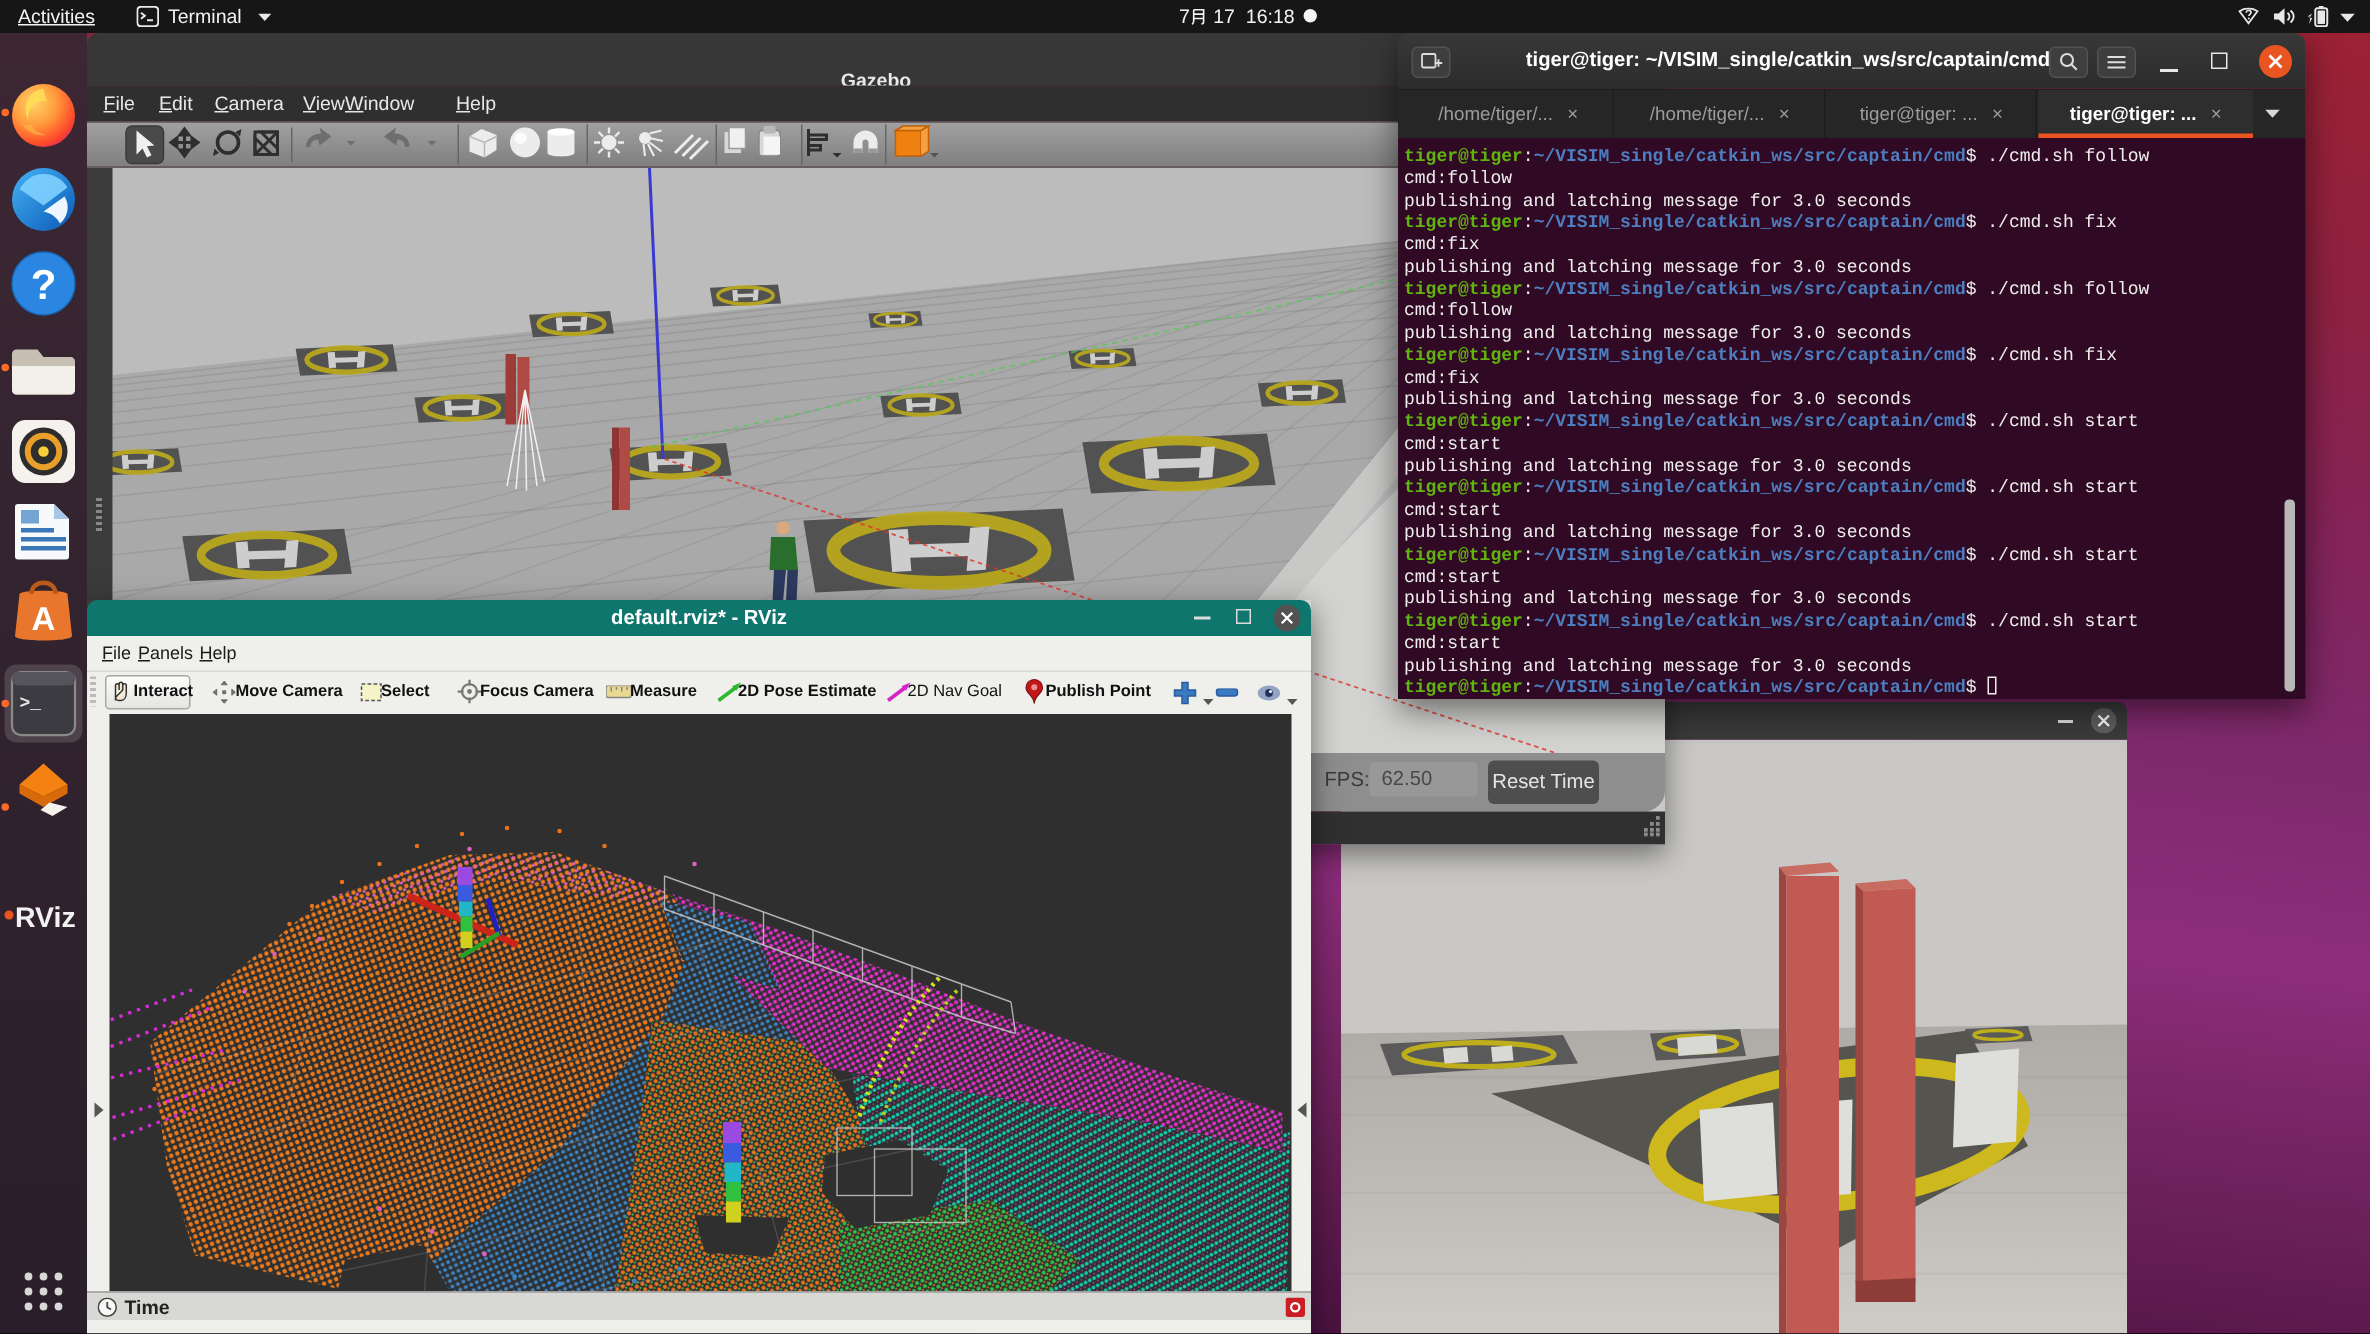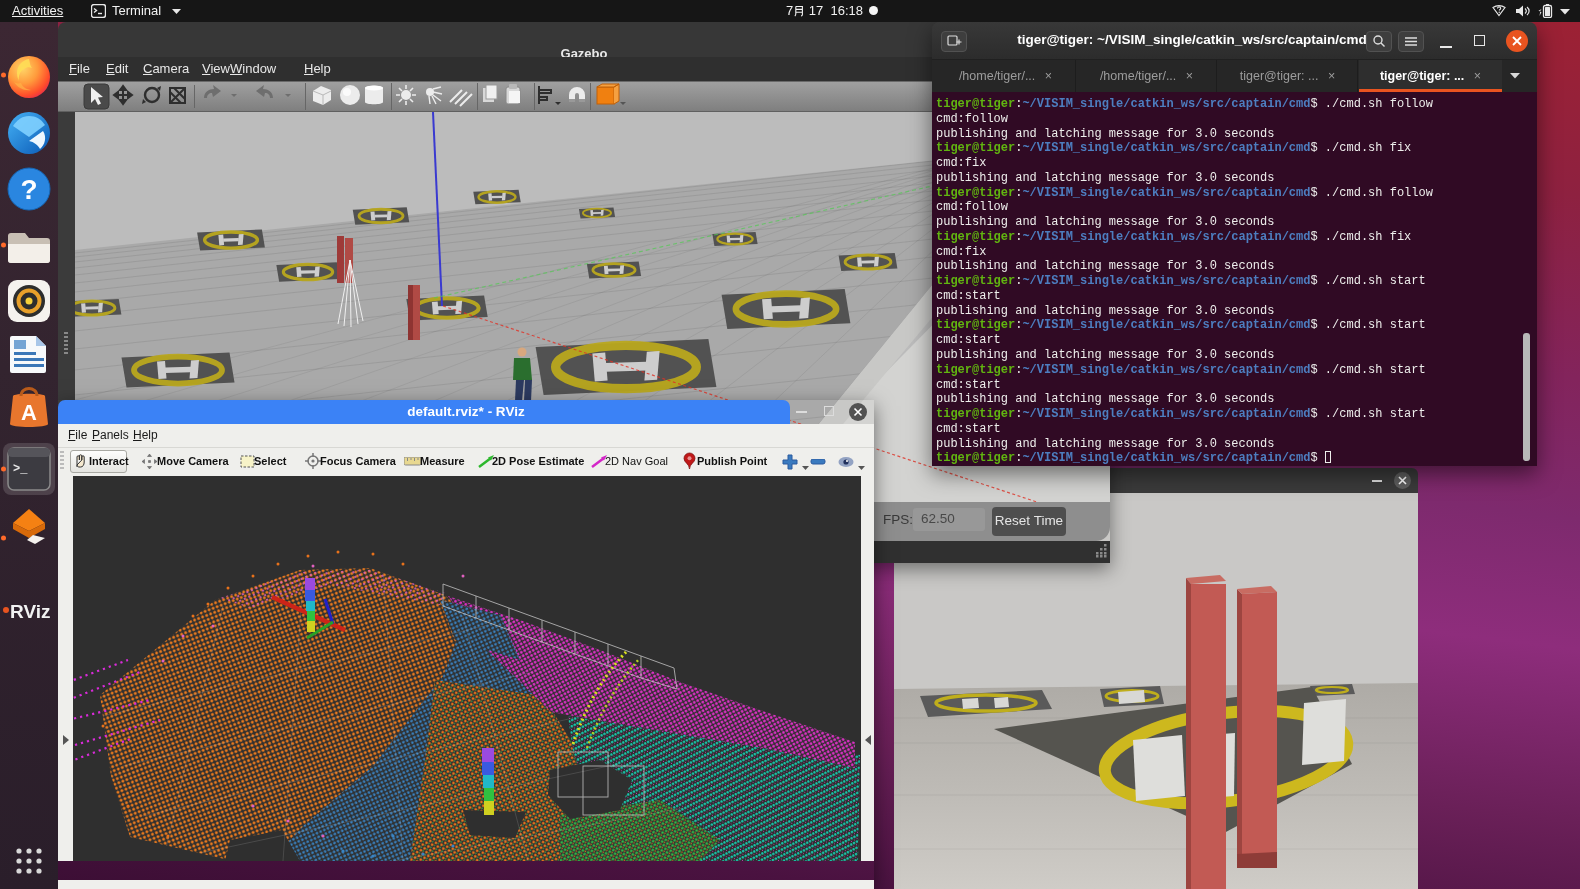--- a/index.html
+++ b/index.html
@@ -253,21 +253,21 @@
 <b style="color:#61b410;">tiger@tiger</b>:<b style="color:#4d7ec0;">~/VISIM_single/catkin_ws/src/captain/cmd</b>$ ./cmd.sh start
 cmd:start
 publishing and latching message for 3.0 seconds
 <b style="color:#61b410;">tiger@tiger</b>:<b style="color:#4d7ec0;">~/VISIM_single/catkin_ws/src/captain/cmd</b>$ ./cmd.sh start
 cmd:start
 publishing and latching message for 3.0 seconds
 <b style="color:#61b410;">tiger@tiger</b>:<b style="color:#4d7ec0;">~/VISIM_single/catkin_ws/src/captain/cmd</b>$ <span style="display:inline-block;width:6px;height:12px;border:1.3px solid #eeeeec;vertical-align:-2px;"></span></pre>
  <span class="abs" style="left:591px;top:311px;width:7px;height:128px;background:#b8b8b8;border-radius:3px;"></span>
 </div>
 <div id="rviz" class="win">
- <div class="abs" style="left:0;top:0;width:732px;height:24px;background:#3b82f6;border-radius:7px 7px 0 0;color:#fff;font-weight:bold;font-size:13.5px;">
+ <div class="abs" style="left:0;top:0;width:816px;height:24px;background:#0f766e;border-radius:7px 7px 0 0;color:#fff;font-weight:bold;font-size:13.5px;">
   <span class="abs" style="left:0;width:816px;top:4px;text-align:center;">default.rviz* - RViz</span>
   <span class="abs" style="left:738px;top:11px;width:11px;height:2px;background:#dcdcdc;"></span>
   <span class="abs" style="left:766px;top:6px;width:10px;height:10px;border:1.5px solid #dcdcdc;"></span>
   <svg class="abs" style="left:791px;top:3px;" width="18" height="18">
         <circle cx="9" cy="9" r="9" fill="#525252"></circle>
         <path d="M5.5 5.5l7 7M12.5 5.5l-7 7" stroke="#fff" stroke-width="1.6"></path>
       </svg>
  </div>
  <div class="abs" style="left:0;top:24px;width:816px;height:24px;background:#efefec;color:#1a1a1a;font-size:12px;border-bottom:1px solid #d8d8d4;">
   <span class="abs" style="left:10px;top:4px;"><u>F</u>ile</span>
@@ -448,20 +448,32 @@
           </g>
    </svg>
   </div>
   <svg class="abs" style="left:4px;top:258px;" width="8" height="12">
         <path d="M1 1l6 5-6 5z" fill="#555"></path>
       </svg>
   <svg class="abs" style="left:806px;top:258px;" width="8" height="12">
         <path d="M7 1L1 6l6 5z" fill="#555"></path>
       </svg>
  </div>
+ <div class="abs" style="left:0;top:461px;width:816px;height:19px;background:#d8d8d5;border-top:1px solid #aaa;color:#222;font-size:13px;">
+  <svg class="abs" style="left:7px;top:3px;" width="13" height="13">
+        <circle cx="6.5" cy="6.5" r="6" fill="#f8f8f8" stroke="#444"></circle>
+        <path d="M6.5 3v3.5L9 8" stroke="#444" stroke-width="1.2" fill="none"></path>
+      </svg>
+  <span class="abs" style="left:25px;top:2px;font-weight:bold;">Time</span>
+  <svg class="abs" style="left:799px;top:3px;" width="13" height="13">
+        <rect width="13" height="13" rx="2" fill="#c81e24"></rect>
+        <circle cx="6.5" cy="6.5" r="3.5" fill="#fff"></circle>
+        <circle cx="6.5" cy="6.5" r="2" fill="#c81e24"></circle>
+      </svg>
+ </div>
  <div class="abs" style="left:0;top:480px;width:816px;height:9px;background:#efefec;"></div>
 </div>
 <div id="topbar" class="abs">
  <span class="abs" style="left:12px;top:3px;text-decoration:underline;">Activities</span>
  <svg class="abs" style="left:91px;top:4px;" width="15" height="14" viewBox="0 0 15 14">
       <rect x="0.5" y="0.5" width="14" height="13" rx="2.5" fill="none" stroke="#e8e8e8" stroke-width="1.4"></rect>
       <path d="M3 4.5l2.5 2L3 8.5" stroke="#e8e8e8" stroke-width="1.4" fill="none"></path>
       <path d="M7 9.5h4" stroke="#e8e8e8" stroke-width="1.4"></path>
     </svg>
  <span class="abs" style="left:112px;top:3px;">Terminal</span>

